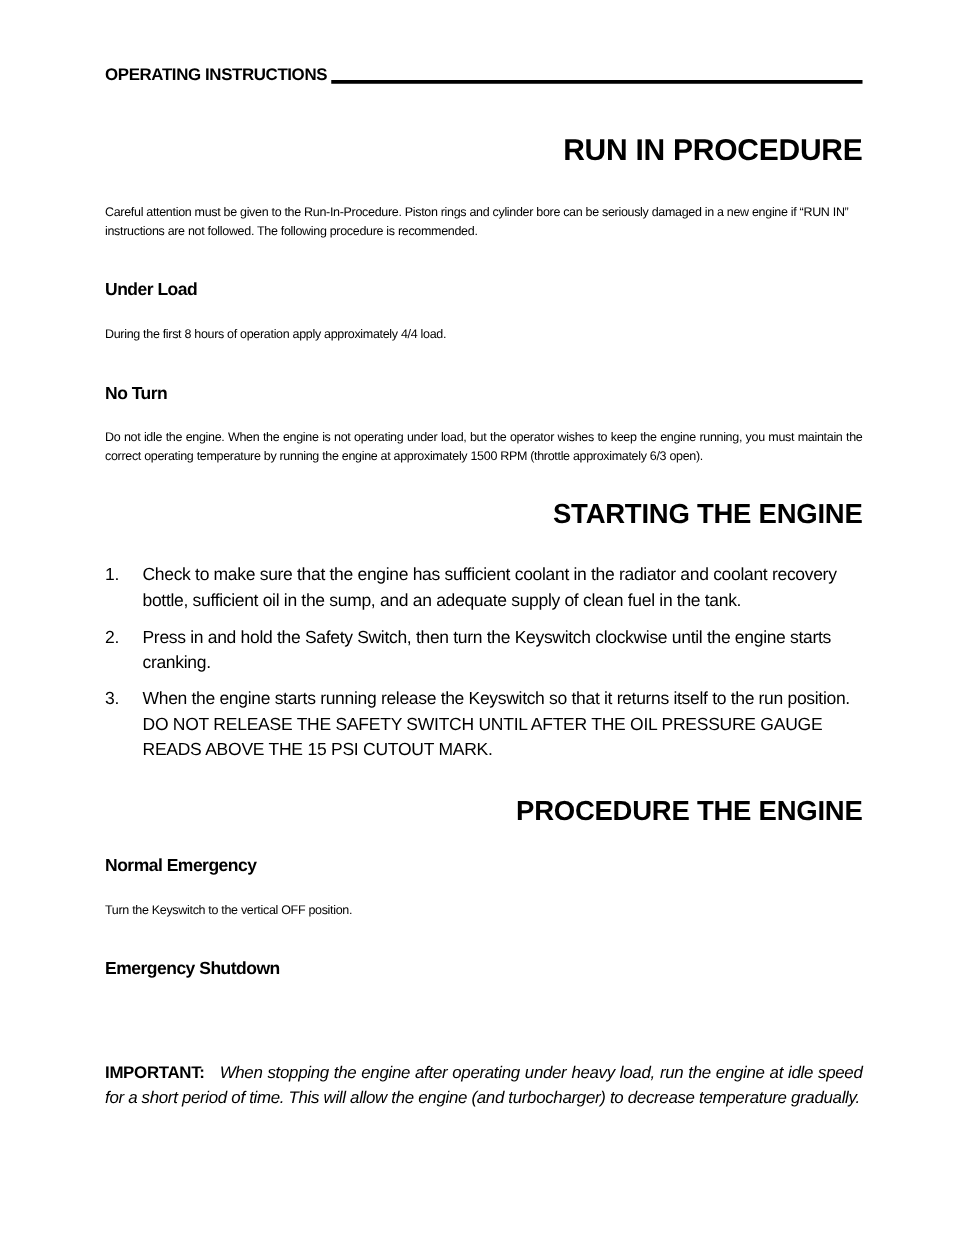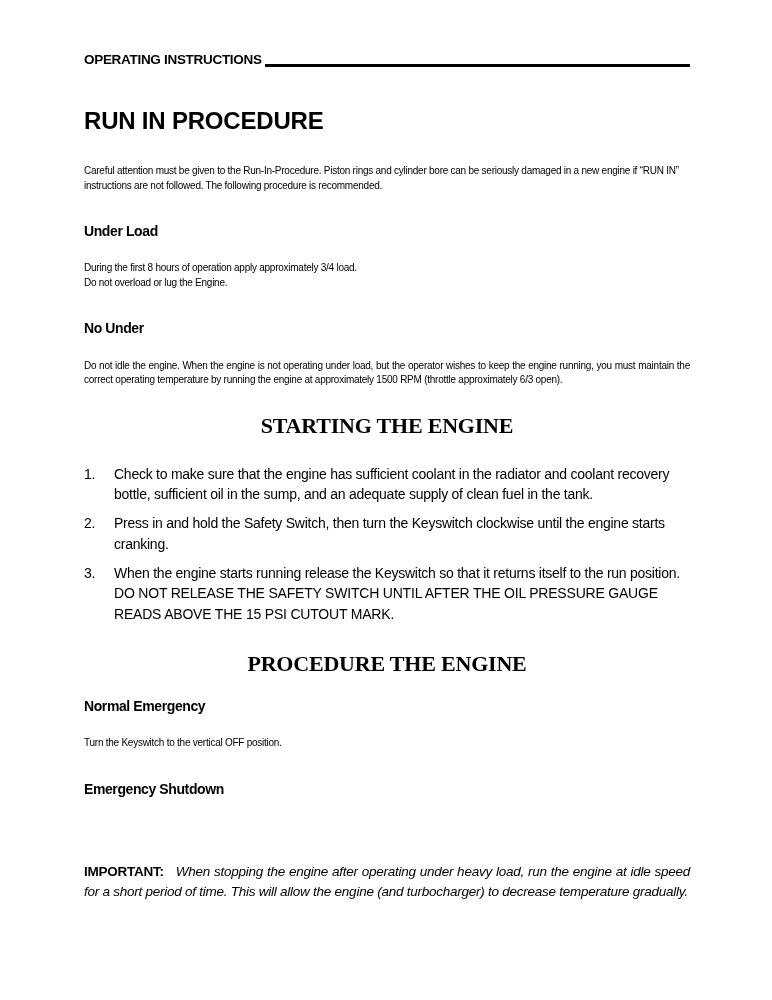--- a/index.html
+++ b/index.html
@@ -53,34 +53,33 @@
   .content {
     position: absolute;
     left: 84px;
     top: 80px;
     width: 606px;
   }
 
   h1.doc-title {
     font-size: 24px;
     font-weight: bold;
-    text-align: left;
+    text-align: right;
     letter-spacing: -0.2px;
     margin: 8px 0 0 0;
     line-height: 1.1;
   }
 
   h2.section-title {
     font-size: 22px;
     font-weight: bold;
-    text-align: center;
+    text-align: right;
     letter-spacing: -0.2px;
     margin: 0;
     line-height: 1.1;
-    font-family: Liberation Serif, serif;
   }
 
   h3.sub-head {
     font-size: 14px;
     font-weight: bold;
     letter-spacing: -0.4px;
     margin: 0;
     line-height: 1.15;
   }
 
@@ -167,26 +166,25 @@
     <div class="spacer-intro"></div>
 
     <p class="body">Careful attention must be given to the Run-In-Procedure. Piston rings and cylinder bore can be seriously damaged in a new engine if “RUN IN” instructions are not followed. The following procedure is recommended.</p>
 
     <div class="spacer-a"></div>
 
     <h3 class="sub-head">Under Load</h3>
 
     <div class="spacer-b"></div>
 
-    <p class="body">During the first 8 hours of operation apply approximately 3/4 load.</p>
-    <p class="body">Do not overload or lug the Engine.</p>
+    <p class="body">During the first 8 hours of operation apply approximately 4/4 load.</p>
 
     <div class="spacer-c"></div>
 
-    <h3 class="sub-head">No Under</h3>
+    <h3 class="sub-head">No Turn</h3>
 
     <div class="spacer-d"></div>
 
     <p class="body justified">Do not idle the engine. When the engine is not operating under load, but the operator wishes to keep the engine running, you must maintain the correct operating temperature by running the engine at approximately 1500 RPM (throttle approximately 6/3 open).</p>
 
     <div class="spacer-e"></div>
 
     <h2 class="section-title">STARTING THE ENGINE</h2>
 
     <div class="spacer-f"></div>

